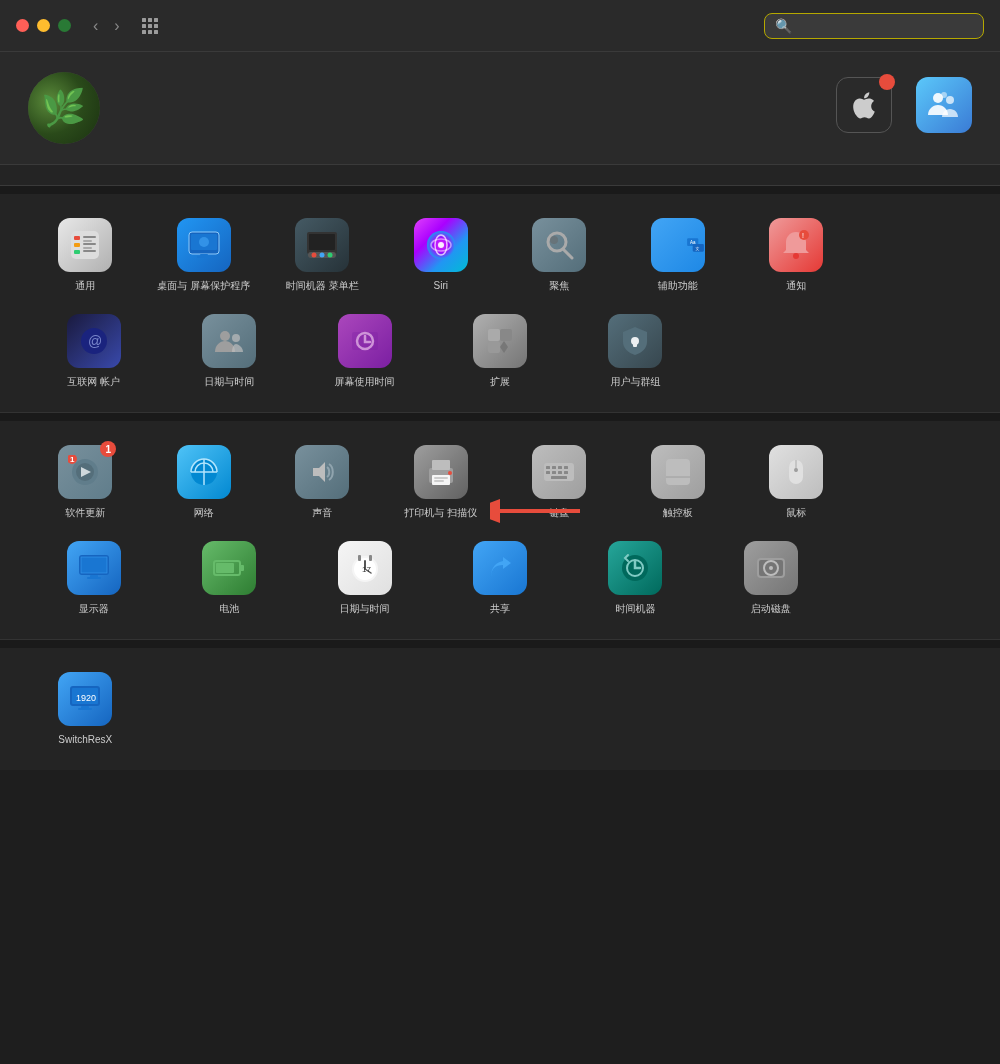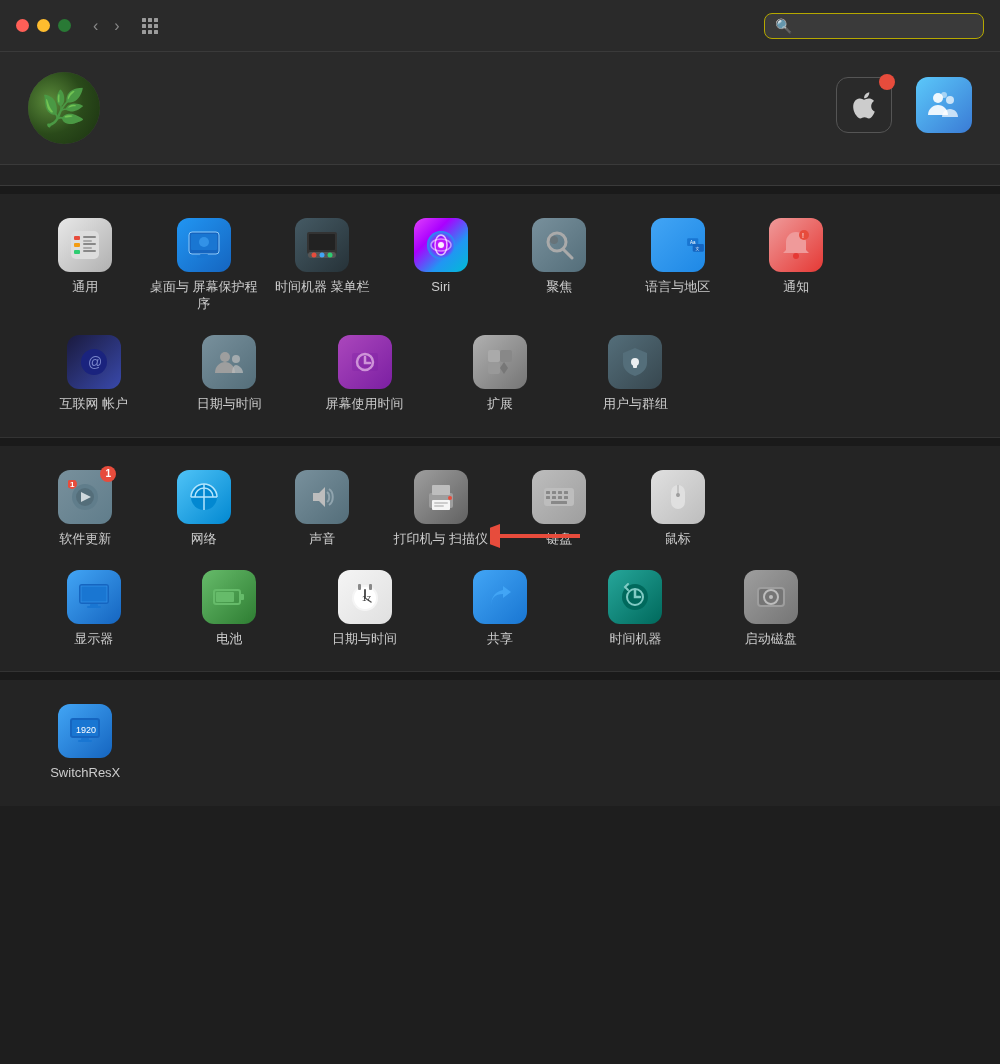--- a/index.html
+++ b/index.html
@@ -243,21 +243,21 @@
       width: 54px;
       height: 54px;
       border-radius: 12px;
       display: flex;
       align-items: center;
       justify-content: center;
       font-size: 28px;
       position: relative;
     }
     .pref-label {
-      font-size: 13px;
+      font-size: 10px;
       color: #ccc;
       text-align: center;
       line-height: 1.3;
     }
 
     
     .icon-general { background: linear-gradient(135deg, #e8e8e8, #b0b0b0); }
     .icon-desktop { background: linear-gradient(135deg, #2196F3, #1565C0); }
     .icon-dock { background: linear-gradient(135deg, #455a64, #263238); }
     .icon-mission { background: linear-gradient(135deg, #607d8b, #37474f); }
@@ -452,21 +452,21 @@
       </div>
       <div class="pref-item">
         <div class="pref-icon icon-language">
           <svg width="34" height="34" viewBox="0 0 34 34">
             <rect x="2" y="5" width="20" height="14" rx="2" fill="#1976d2"></rect>
             <rect x="12" y="15" width="20" height="14" rx="2" fill="#1565C0"></rect>
             <text x="7" y="16" font-size="8" fill="white" font-family="sans-serif">Aa</text>
             <text x="17" y="26" font-size="7" fill="white" font-family="sans-serif">文</text>
           </svg>
         </div>
-        <div class="pref-label">语言与地区</div>
+        <div class="pref-label">辅助功能</div>
       </div>
       <div class="pref-item">
         <div class="pref-icon icon-notifications">
           <svg width="34" height="34" viewBox="0 0 34 34">
             <path d="M17 4 C11 4 7 9 7 14 L7 22 L4 25 L30 25 L27 22 L27 14 C27 9 23 4 17 4Z" fill="#ef9a9a"></path>
             <circle cx="17" cy="28" r="3" fill="#e53935"></circle>
             <circle cx="25" cy="7" r="5" fill="#e74c3c"></circle>
             <text x="23" y="10" font-size="7" fill="white" font-family="sans-serif">!</text>
           </svg>
         </div>
@@ -592,20 +592,29 @@
             <rect x="16" y="11" width="4" height="3" rx="0.5" fill="#888"></rect>
             <rect x="22" y="11" width="4" height="3" rx="0.5" fill="#888"></rect>
             <rect x="4" y="16" width="4" height="3" rx="0.5" fill="#888"></rect>
             <rect x="10" y="16" width="4" height="3" rx="0.5" fill="#888"></rect>
             <rect x="16" y="16" width="4" height="3" rx="0.5" fill="#888"></rect>
             <rect x="22" y="16" width="4" height="3" rx="0.5" fill="#888"></rect>
             <rect x="9" y="21" width="16" height="3" rx="0.5" fill="#888"></rect>
           </svg>
         </div>
         <div class="pref-label">键盘</div>
+      </div>
+      <div class="pref-item">
+        <div class="pref-icon icon-trackpad">
+          <svg width="34" height="34" viewBox="0 0 34 34">
+            <rect x="5" y="4" width="24" height="26" rx="4" fill="#bdbdbd"></rect>
+            <line x1="5" y1="22" x2="29" y2="22" stroke="#9e9e9e" stroke-width="1"></line>
+          </svg>
+        </div>
+        <div class="pref-label">触控板</div>
       </div>
       <div class="pref-item">
         <div class="pref-icon icon-mouse">
           <svg width="34" height="34" viewBox="0 0 34 34">
             <rect x="10" y="5" width="14" height="24" rx="7" fill="#e0e0e0"></rect>
             <line x1="17" y1="5" x2="17" y2="17" stroke="#bdbdbd" stroke-width="1.5"></line>
             <circle cx="17" cy="15" r="2" fill="#9e9e9e"></circle>
           </svg>
         </div>
         <div class="pref-label">鼠标</div>

